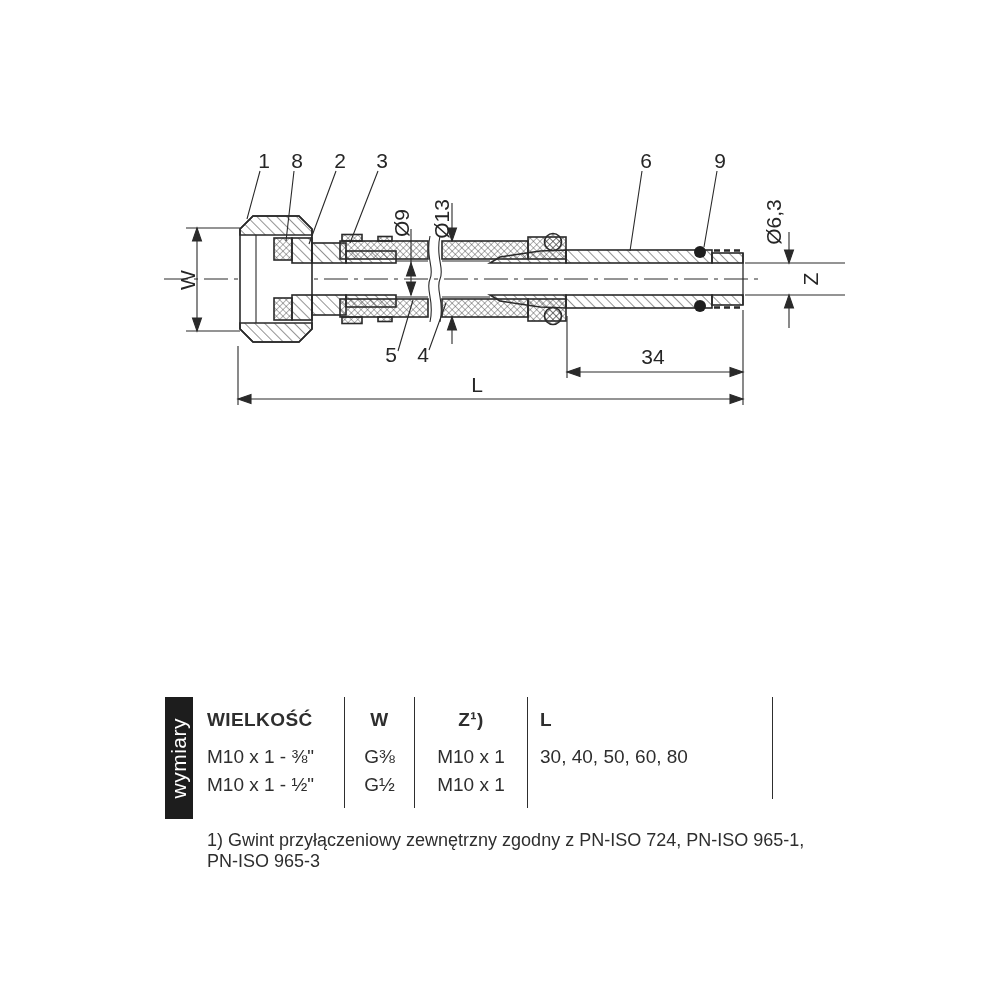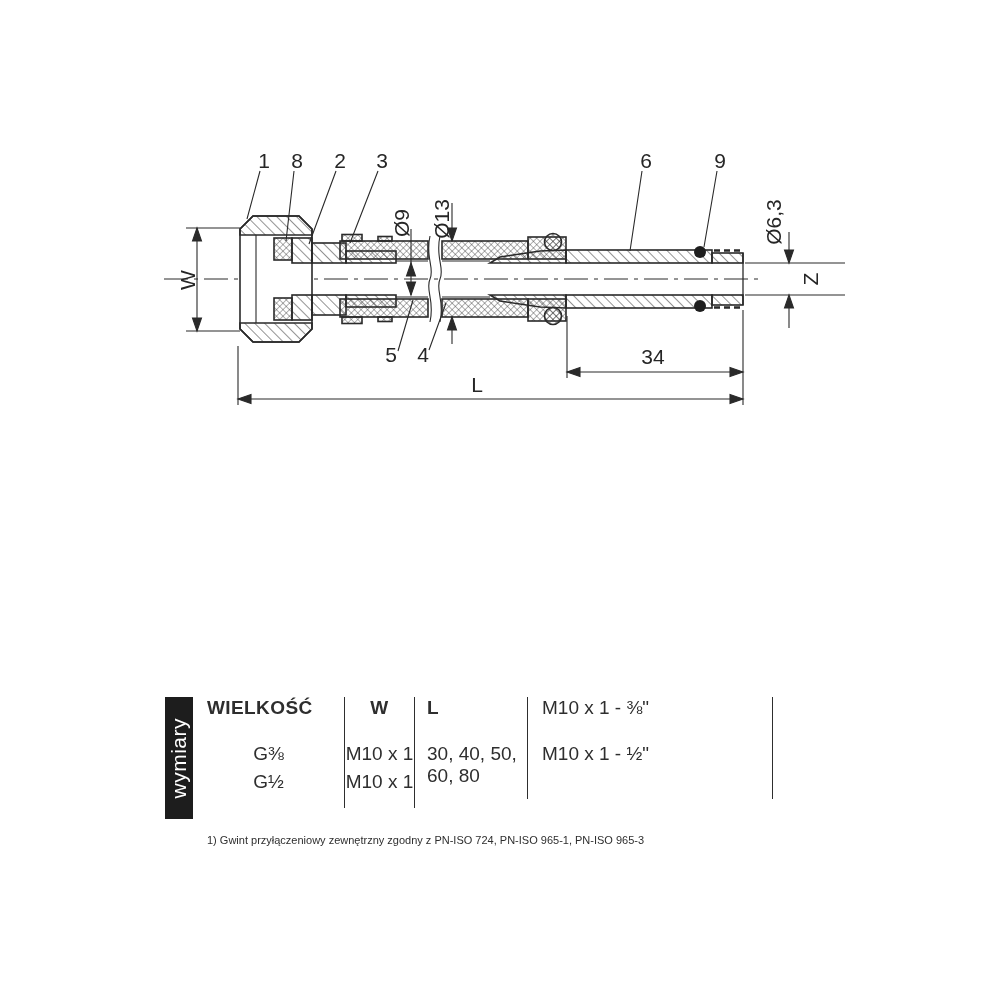--- a/index.html
+++ b/index.html
@@ -12,31 +12,31 @@
 
   
   .dims-tab{position:absolute;left:165px;top:697px;width:28px;height:122px;
             display:flex;align-items:center;justify-content:center;}
   .dims-tab span{writing-mode:vertical-rl;transform:rotate(180deg);
                  font-size:21px;letter-spacing:0.5px;}
   .dims-table{position:absolute;left:193px;top:697px;display:grid;
               grid-template-columns:152px 70px 113px 245px;
               grid-template-rows:46px 28px 28px 9px;
               font-size:19px;}
-  .dims-table .cell{display:flex;align-items:flex-start;border-right-style:solid;
+  .dims-table .cell{display:flex;align-items:center;border-right-style:solid;
                     border-right-width:1.5px;border-right-color:#2e2e2e;}
   .dims-table .c1{padding-left:14px;}
   .dims-table .c2,.dims-table .c3{justify-content:center;}
   .dims-table .c4{padding-left:12px;}
   .dims-table .head{font-weight:700;letter-spacing:0.4px;}
   .dims-table .filler{border-right-style:solid;}
 
   
   .footnote{position:absolute;left:207px;top:830px;width:600px;
-            font-size:11px;line-height:20.5px;}
+            font-size:18px;line-height:20.5px;}
 </style>
 </head>
 <body>
 
 <div id="canvas">
 
   <svg width="1000" height="460" viewBox="0 0 1000 460">
     <defs>
       <pattern id="hatch" patternUnits="userSpaceOnUse" width="7" height="7" patternTransform="rotate(-45)">
         <line x1="0" y1="0" x2="0" y2="7" stroke="#3a3a3a" stroke-width="1.1"></line>
@@ -174,20 +174,23 @@
     <span>wymiary</span>
   </div>
 
   <div class="dims-table">
     <div class="cell c1 head">
         <span>WIELKOŚĆ</span>
       </div>
     <div class="cell c2 head">
         <span>W</span>
       </div>
+    <div class="cell c3 head">
+        <span>Z¹)</span>
+      </div>
     <div class="cell c4 head" style="border-right:1.5px solid #2e2e2e;">
         <span>L</span>
       </div>
 
     <div class="cell c1">
         <span>M10 x 1 - ⅜"</span>
       </div>
     <div class="cell c2">
         <span>G⅜</span>
       </div>

